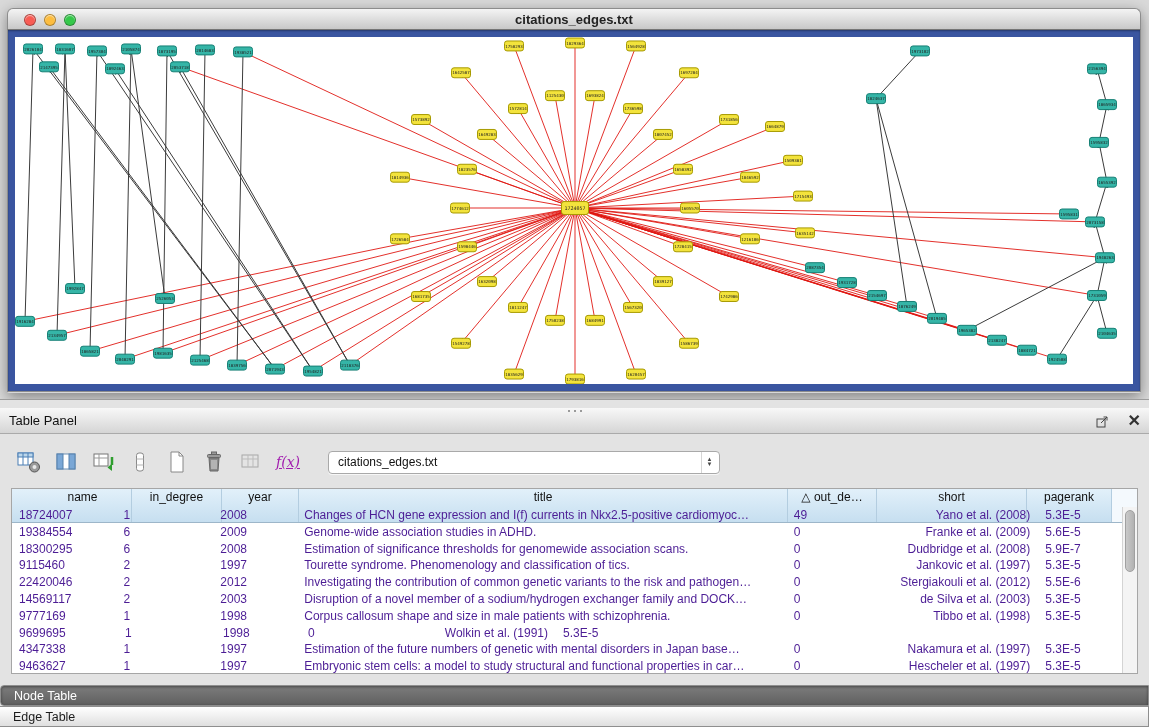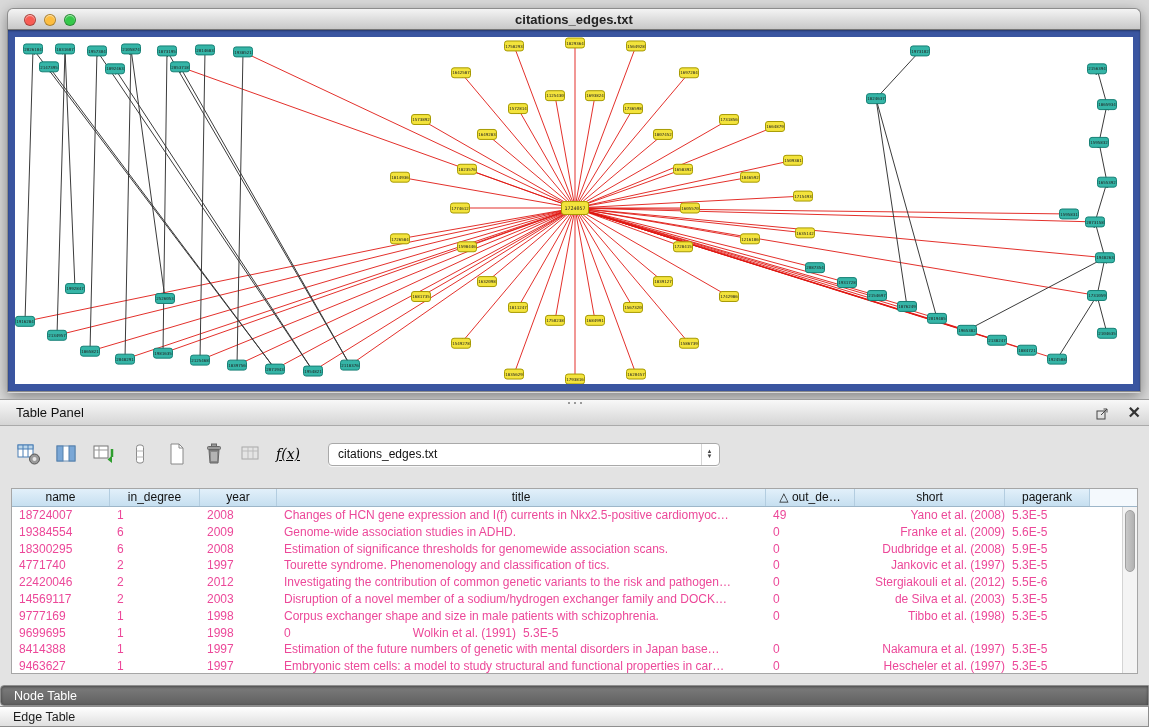--- a/index.html
+++ b/index.html
@@ -21,48 +21,48 @@
            box-shadow:inset 0 1px 2px rgba(0,0,0,.35); }
   .canvas { width:100%; height:100%; background:#fff; overflow:hidden; }
   .canvas svg { display:block; width:100%; height:100%; }
   .canvas text { font-family:"DejaVu Sans Mono", monospace; }
 
   
   .panel { position:absolute; left:0; top:399px; width:1149px; height:328px;
            background:#e3e3e3; border-top:1px solid #9d9d9d; }
   .panel-header { height:26px; background:linear-gradient(#f8f8f8,#d5d5d5);
                   border-bottom:1px solid #aaa; position:relative; }
-  .panel-title { font-size:13px; color:#111; line-height:25px; padding-left:16px; }
+  .panel-title { font-size:13px; color:#111; line-height:25px; padding-left:9px;margin-top:8px; }
   .grip { position:absolute; left:50%; top:1px; width:18px; height:4px; margin-left:-9px;
           background:radial-gradient(circle 1.5px, #9a9a9a 1.2px, transparent 1.3px);
           background-size:6px 4px; }
   .hdr-icons { position:absolute; right:8px; top:0; height:26px; display:flex; align-items:center; gap:12px; }
   .close-x { font-size:16px; font-weight:bold; color:#333; line-height:16px; cursor:default; }
 
   .toolbar { height:56px; display:flex; align-items:center; padding-left:16px; gap:11px; }
   .tbtn { width:26px; height:26px; display:flex; align-items:center; justify-content:center; }
-  .fx { font-family:"DejaVu Serif", serif; font-style:italic; font-size:14px; color:#000000;text-decoration:underline; }
+  .fx { font-family:"DejaVu Serif", serif; font-style:italic; font-size:14px; color:#a21caf;text-decoration:underline; }
   .combo { width:392px; height:23px; margin-left:16px; background:#fff;
            border:1px solid #a9a9a9; border-radius:4px; display:flex; align-items:center;
            box-shadow:0 1px 0 rgba(255,255,255,.7); position:relative; }
   .combo-text { flex:1; font-size:12px; color:#111; padding-left:9px; }
   .combo-stepper { width:16px; height:100%; display:flex; flex-direction:column;
                    align-items:center; justify-content:center; color:#444;
                    font-size:6px; line-height:5px; border-left:1px solid #d5d5d5; margin-right:2px; }
 
   .tablewrap { position:absolute; left:11px; right:11px; top:88px; height:186px;
                background:#fff; border:1px solid #a6a6a6; }
-  .thead { display:flex; height:18px; background:linear-gradient(#e2f0fa,#c6dff0);
-           border-bottom:1px solid #9db6c9; font-size:12px; color:#111; }
+  .thead { display:flex; height:34px; background:linear-gradient(#e2f0fa,#c6dff0);
+           border-bottom:1px solid #9db6c9; font-size:12px; color:#111;padding-left:22px; }
   .hcell { text-align:center; line-height:17px; border-right:1px solid #b3cde0;
            overflow:hidden; white-space:nowrap; }
   .hfill { flex:1; background:#f4f9fd; }
   .c0{width:98px}.c1{width:90px}.c2{width:77px}.c3{width:489px}.c4{width:89px}.c5{width:150px}.c6{width:85px}
   .rows { position:absolute; left:0; right:15px; top:18px; bottom:0; overflow:hidden; }
-  .trow { display:flex; height:16.8px; line-height:16.6px; font-size:12px; color:#ec4899; }
+  .trow { display:flex; height:16.8px; line-height:16.6px; font-size:12px; color:#4c1d95;gap:8px; }
   .cell { padding-left:7px; white-space:nowrap; overflow:hidden; }
   .cell.c5 { text-align:right; padding-left:0; }
   .vscroll { position:absolute; right:0; top:18px; bottom:0; width:15px;
              background:#f4f4f4; border-left:1px solid #d4d4d4; }
   .vthumb { position:absolute; left:2px; top:3px; width:10px; height:62px;
             background:linear-gradient(90deg,#c9c9c9,#b2b2b2); border-radius:5px; border:1px solid #a0a0a0; }
 
   .tabs { position:absolute; left:0; right:0; top:285px; display:flex; justify-content:center;flex-direction:column; }
   .tab { height:21px; line-height:20px; padding:0 13px; font-size:12.5px; color:#1c1c1c;
          background:linear-gradient(#fff,#dfdfdf); border:1px solid #8e8e8e; margin-left:-1px; }
@@ -645,24 +645,24 @@
           <div class="cell c5">Franke et al. (2009)</div>
           <div class="cell c6">5.6E-5</div>
         </div>
         <div class="trow">
           <div class="cell c0">18300295</div>
           <div class="cell c1">6</div>
           <div class="cell c2">2008</div>
           <div class="cell c3">Estimation of significance thresholds for genomewide association scans.</div>
           <div class="cell c4">0</div>
           <div class="cell c5">Dudbridge et al. (2008)</div>
-          <div class="cell c6">5.9E-5</div>
-        </div>
-        <div class="trow">
-          <div class="cell c0">4771740</div>
+          <div class="cell c6">5.9E-7</div>
+        </div>
+        <div class="trow">
+          <div class="cell c0">9115460</div>
           <div class="cell c1">2</div>
           <div class="cell c2">1997</div>
           <div class="cell c3">Tourette syndrome. Phenomenology and classification of tics.</div>
           <div class="cell c4">0</div>
           <div class="cell c5">Jankovic et al. (1997)</div>
           <div class="cell c6">5.3E-5</div>
         </div>
         <div class="trow">
           <div class="cell c0">22420046</div>
           <div class="cell c1">2</div>
@@ -678,35 +678,35 @@
           <div class="cell c2">2003</div>
           <div class="cell c3">Disruption of a novel member of a sodium/hydrogen exchanger family and DOCK…</div>
           <div class="cell c4">0</div>
           <div class="cell c5">de Silva et al. (2003)</div>
           <div class="cell c6">5.3E-5</div>
         </div>
         <div class="trow">
           <div class="cell c0">9777169</div>
           <div class="cell c1">1</div>
           <div class="cell c2">1998</div>
-          <div class="cell c3">Corpus exchanger shape and size in male patients with schizophrenia.</div>
+          <div class="cell c3">Corpus callosum shape and size in male patients with schizophrenia.</div>
           <div class="cell c4">0</div>
           <div class="cell c5">Tibbo et al. (1998)</div>
           <div class="cell c6">5.3E-5</div>
         </div>
         <div class="trow">
           <div class="cell c0">9699695</div>
           <div class="cell c1">1</div>
           <div class="cell c2">1998</div>
           <div class="cell c4">0</div>
           <div class="cell c5">Wolkin et al. (1991)</div>
           <div class="cell c6">5.3E-5</div>
         </div>
         <div class="trow">
-          <div class="cell c0">8414388</div>
+          <div class="cell c0">4347338</div>
           <div class="cell c1">1</div>
           <div class="cell c2">1997</div>
           <div class="cell c3">Estimation of the future numbers of genetic with mental disorders in Japan base…</div>
           <div class="cell c4">0</div>
           <div class="cell c5">Nakamura et al. (1997)</div>
           <div class="cell c6">5.3E-5</div>
         </div>
         <div class="trow">
           <div class="cell c0">9463627</div>
           <div class="cell c1">1</div>

